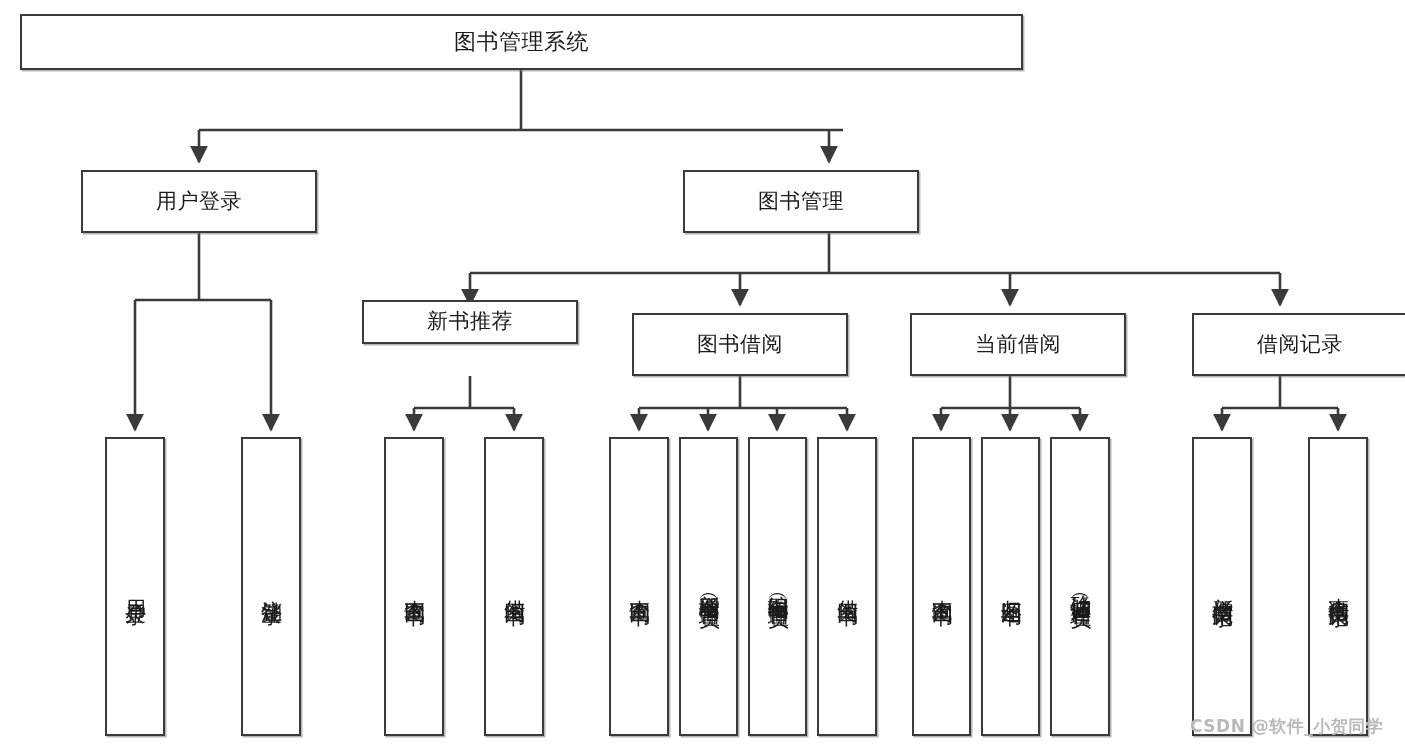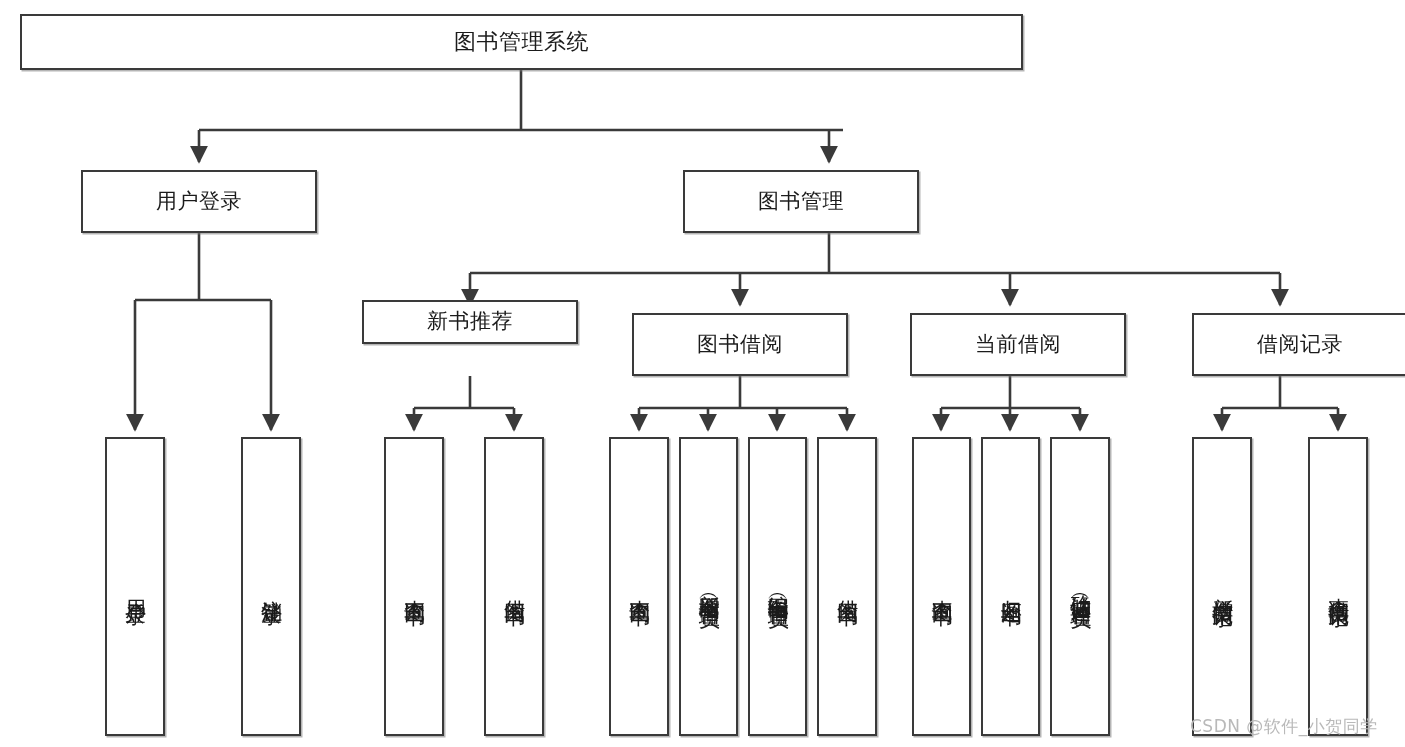--- a/index.html
+++ b/index.html
@@ -63,20 +63,21 @@
     white-space: nowrap;
   }
   .watermark {
     position: absolute;
     color: #b9b9b9;
     font-size: 17px;
     letter-spacing: 0.5px;
     white-space: nowrap;
     z-index: 3;
     font-family: "DejaVu Sans", "Liberation Sans", sans-serif;
+    font-weight: bold;
   }
 </style>
 </head>
 <body>
 
 <div id="canvas">
 
   <svg id="edges" viewBox="0 0 1405 747" xmlns="http://www.w3.org/2000/svg">
     <defs>
       <marker id="arrow" viewBox="0 0 10 10" refX="9" refY="5" markerWidth="7" markerHeight="7" orient="auto-start-reverse">

